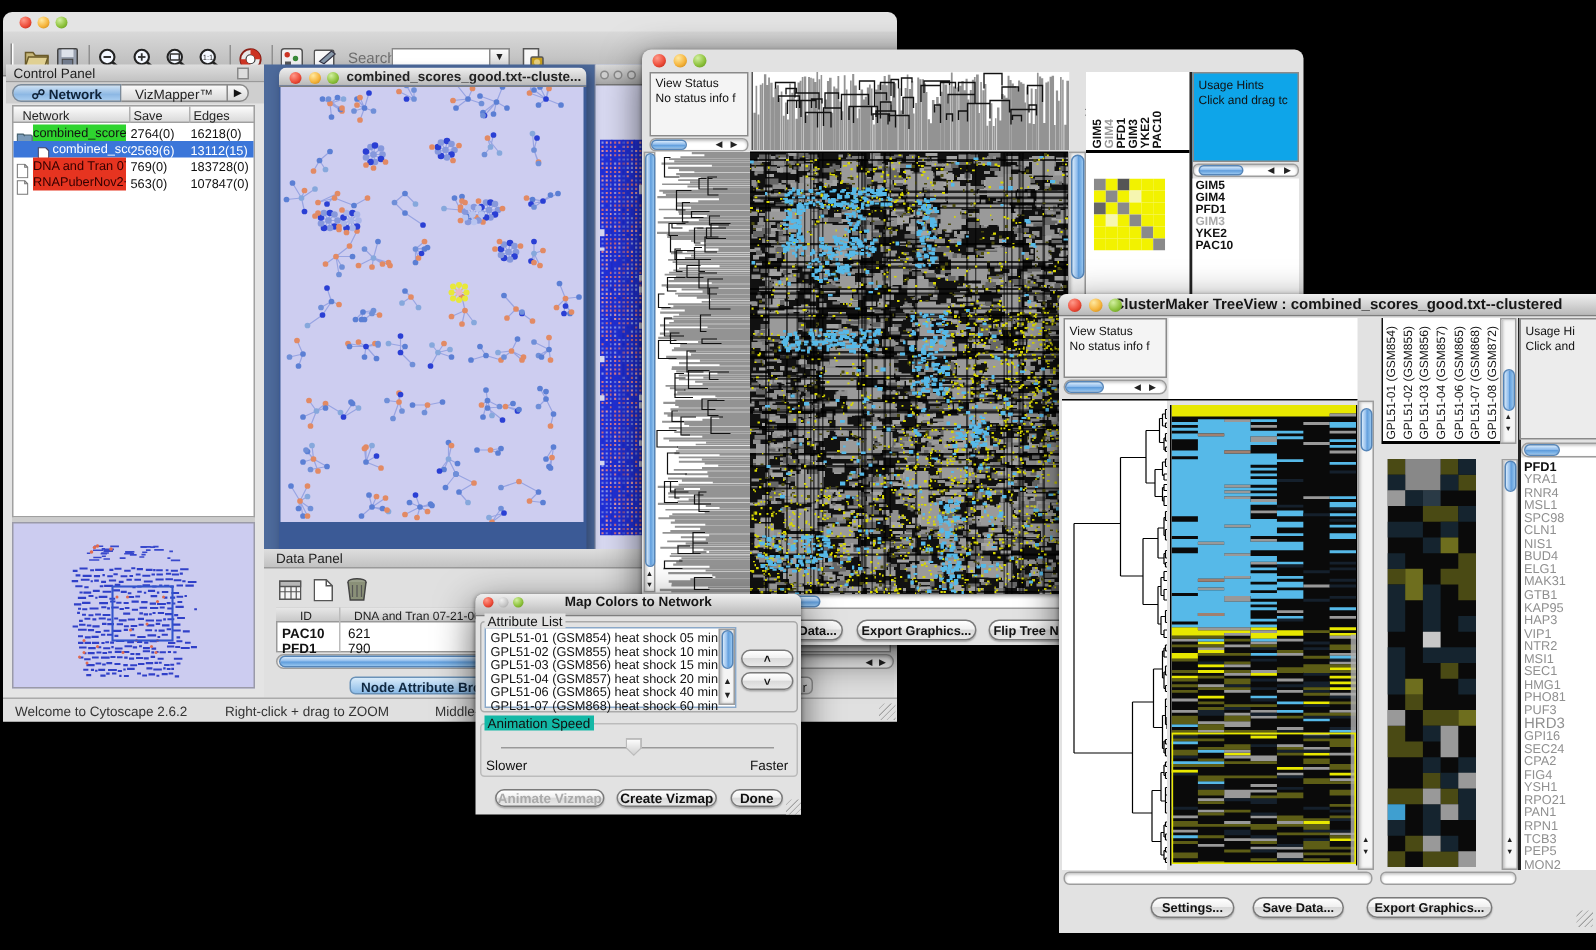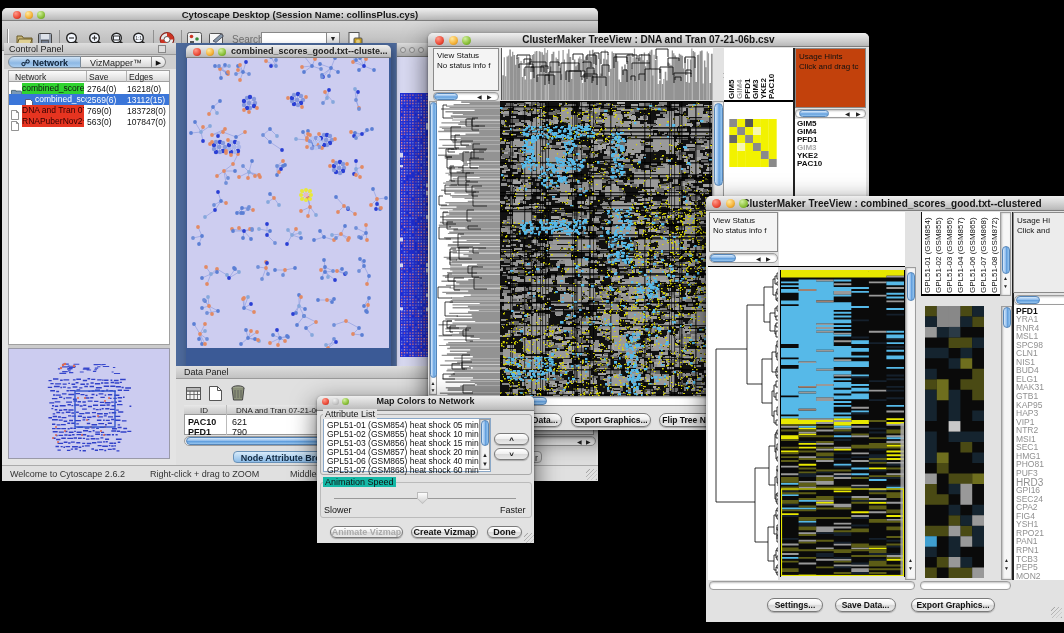--- a/index.html
+++ b/index.html
@@ -27,21 +27,20 @@
  border:1px solid #5585b8}
 .thv{position:absolute;border-radius:7px;
  background:linear-gradient(90deg,#d6e9fb,#8fbcec 45%,#5f9ddc 55%,#96c5ef);
  border:1px solid #5585b8}
 .gbox{position:absolute;background:#f0f0f0;border:1px solid #8a8a8a;color:#111}
 .vlabel{position:absolute;writing-mode:vertical-rl;transform:rotate(180deg);
  font-size:8px;color:#111;white-space:nowrap}
 .ar{position:absolute;font-size:6px;color:#222;line-height:1}
 </style></head><body>
 <div class="win" style="left:2px;top:8px;width:596px;height:473px">
-    <div class="tb" style="height:13px;font-size:9.5px;line-height:13px">Cytoscape Desktop (Session Name: collinsPlus.cys)</div>
     <div class="lt r" style="left:11px;top:2.5px;width:8px;height:8px"></div>
     <div class="lt y" style="left:23px;top:2.5px;width:8px;height:8px"></div>
     <div class="lt g" style="left:35px;top:2.5px;width:8px;height:8px"></div>
     <div class="abs" style="left:0;top:13px;width:596px;height:30px;background:linear-gradient(#d9d9d9,#bdbdbd 80%,#a9a9a9);border-bottom:1px solid #808080"></div>
     <div class="abs" style="left:5px;top:21px;width:2px;height:16px;border-left:1px solid #8a8a8a;border-right:1px solid #fff"></div>
     <div class="abs" style="left:14px;top:24px"><svg width="17" height="13" viewBox="0 0 17 13">
         <path d="M1 3 h5 l1.5 2 H16 v7 H1 z" fill="#c8b87a" stroke="#6a5a28" stroke-width="1"></path>
         <path d="M3 6 h13 l-2 6 H1 z" fill="#e0d092" stroke="#6a5a28" stroke-width="1"></path>
       </svg></div>
     <div class="abs" style="left:36px;top:24px"><svg width="14" height="13" viewBox="0 0 14 13">
@@ -631,21 +630,20 @@
     <div class="abs" style="left:453px;top:443px;width:87px;height:12px;border:1px solid #999;border-radius:4px;background:linear-gradient(#f2f2f2,#d2d2d2);font-size:9px;color:#333;line-height:12px">
       <span style="position:absolute;right:3px">r</span>
     </div>
     <div class="abs" style="left:0;top:457px;width:596px;height:16px;background:#e0e0e0;border-top:1px solid #aaa"></div>
     <div class="abs" style="left:8px;top:461px;font-size:9px;color:#333">Welcome to Cytoscape 2.6.2</div>
     <div class="abs" style="left:148px;top:461px;font-size:9px;color:#333">Right-click + drag to ZOOM</div>
     <div class="abs" style="left:288px;top:461px;font-size:9px;color:#333">Middle-click + drag to PAN</div>
     <div class="abs" style="left:584px;top:461px;width:11px;height:11px;background:repeating-linear-gradient(135deg,#e0e0e0,#e0e0e0 2px,#9a9a9a 3px)"></div>
   </div>
 <div class="win" style="left:428px;top:33px;width:441px;height:397px;background:#e2e2e2">
-    <div class="tb" style="height:14px;font-size:10px;line-height:14px">ClusterMaker TreeView : DNA and Tran 07-21-06b.csv</div>
     <div class="lt r" style="left:7.0px;top:3px;width:9px;height:9px"></div>
     <div class="lt y" style="left:20.5px;top:3px;width:9px;height:9px"></div>
     <div class="lt g" style="left:34.0px;top:3px;width:9px;height:9px"></div>
     <div class="gbox" style="left:5px;top:15px;width:66px;height:43px;font-size:8px;background:#f4f4f4">
       <div style="margin:2px 0 0 3px">View Status</div>
       <div style="margin:1px 0 0 3px">No status info f</div>
     </div>
     <div class="sbt" style="left:5px;top:59px;width:66px;height:9px;border-radius:4px"></div>
     <div class="th" style="left:6px;top:60px;width:24px;height:7px"></div>
     <div class="ar" style="left:49px;top:61px">◀</div>
@@ -722,21 +720,21 @@
         <rect x="31.6" y="32" width="7.9" height="8" fill="#8a8a8a"></rect>
         <rect x="39.5" y="32" width="7.9" height="8" fill="#f2f200"></rect>
         <rect x="0.0" y="40" width="7.9" height="8" fill="#f2f200"></rect>
         <rect x="7.9" y="40" width="7.9" height="8" fill="#f2f200"></rect>
         <rect x="15.8" y="40" width="7.9" height="8" fill="#f2f200"></rect>
         <rect x="23.7" y="40" width="7.9" height="8" fill="#f2f200"></rect>
         <rect x="31.6" y="40" width="7.9" height="8" fill="#f2f200"></rect>
         <rect x="39.5" y="40" width="7.9" height="8" fill="#8a8a8a"></rect>
       </svg></div>
     <div class="abs" style="left:365px;top:15px;width:1.5px;height:347px;background:#222"></div>
-    <div class="gbox" style="left:367px;top:15px;width:71px;height:60px;font-size:8px;background:#c2410c">
+    <div class="gbox" style="left:367px;top:15px;width:71px;height:60px;font-size:8px;background:#0ea5e9">
       <div style="margin:3px 0 0 3px">Usage Hints</div>
       <div style="margin:1px 0 0 3px">Click and drag tc</div>
     </div>
     <div class="sbt" style="left:367px;top:76px;width:71px;height:9px;border-radius:4px"></div>
     <div class="th" style="left:371px;top:77px;width:30px;height:7px"></div>
     <div class="ar" style="left:417px;top:78px">◀</div>
     <div class="ar" style="left:428px;top:78px">▶</div>
     <div class="abs" style="left:367px;top:86px;width:71px;height:276px;background:#fff"></div>
     <div class="abs" style="left:369px;top:86px;font-size:8px;font-weight:bold;color:#111">GIM5</div>
     <div class="abs" style="left:369px;top:94px;font-size:8px;font-weight:bold;color:#111">GIM4</div>

